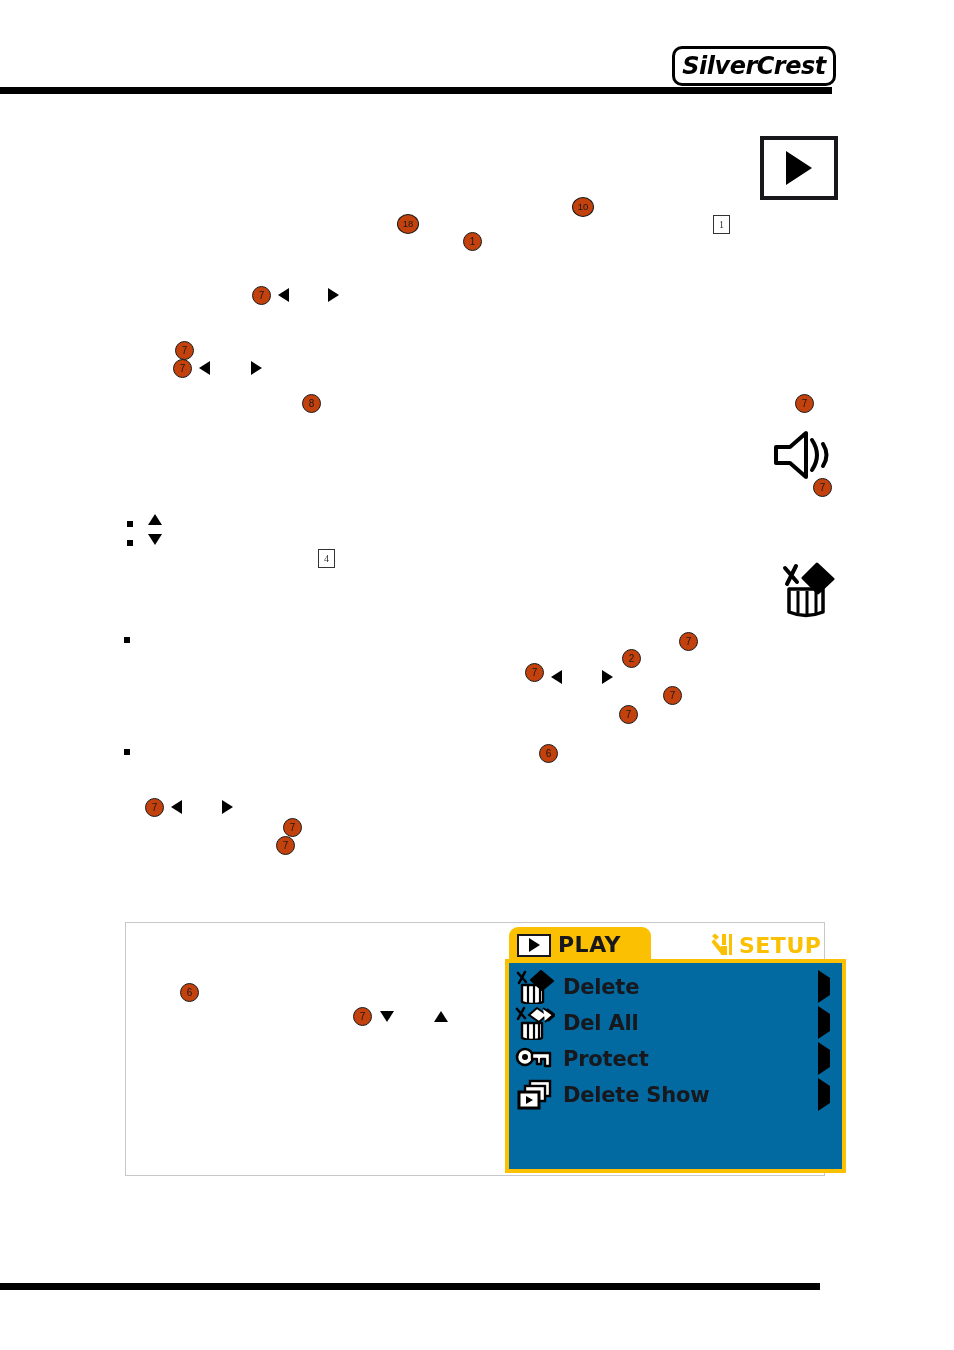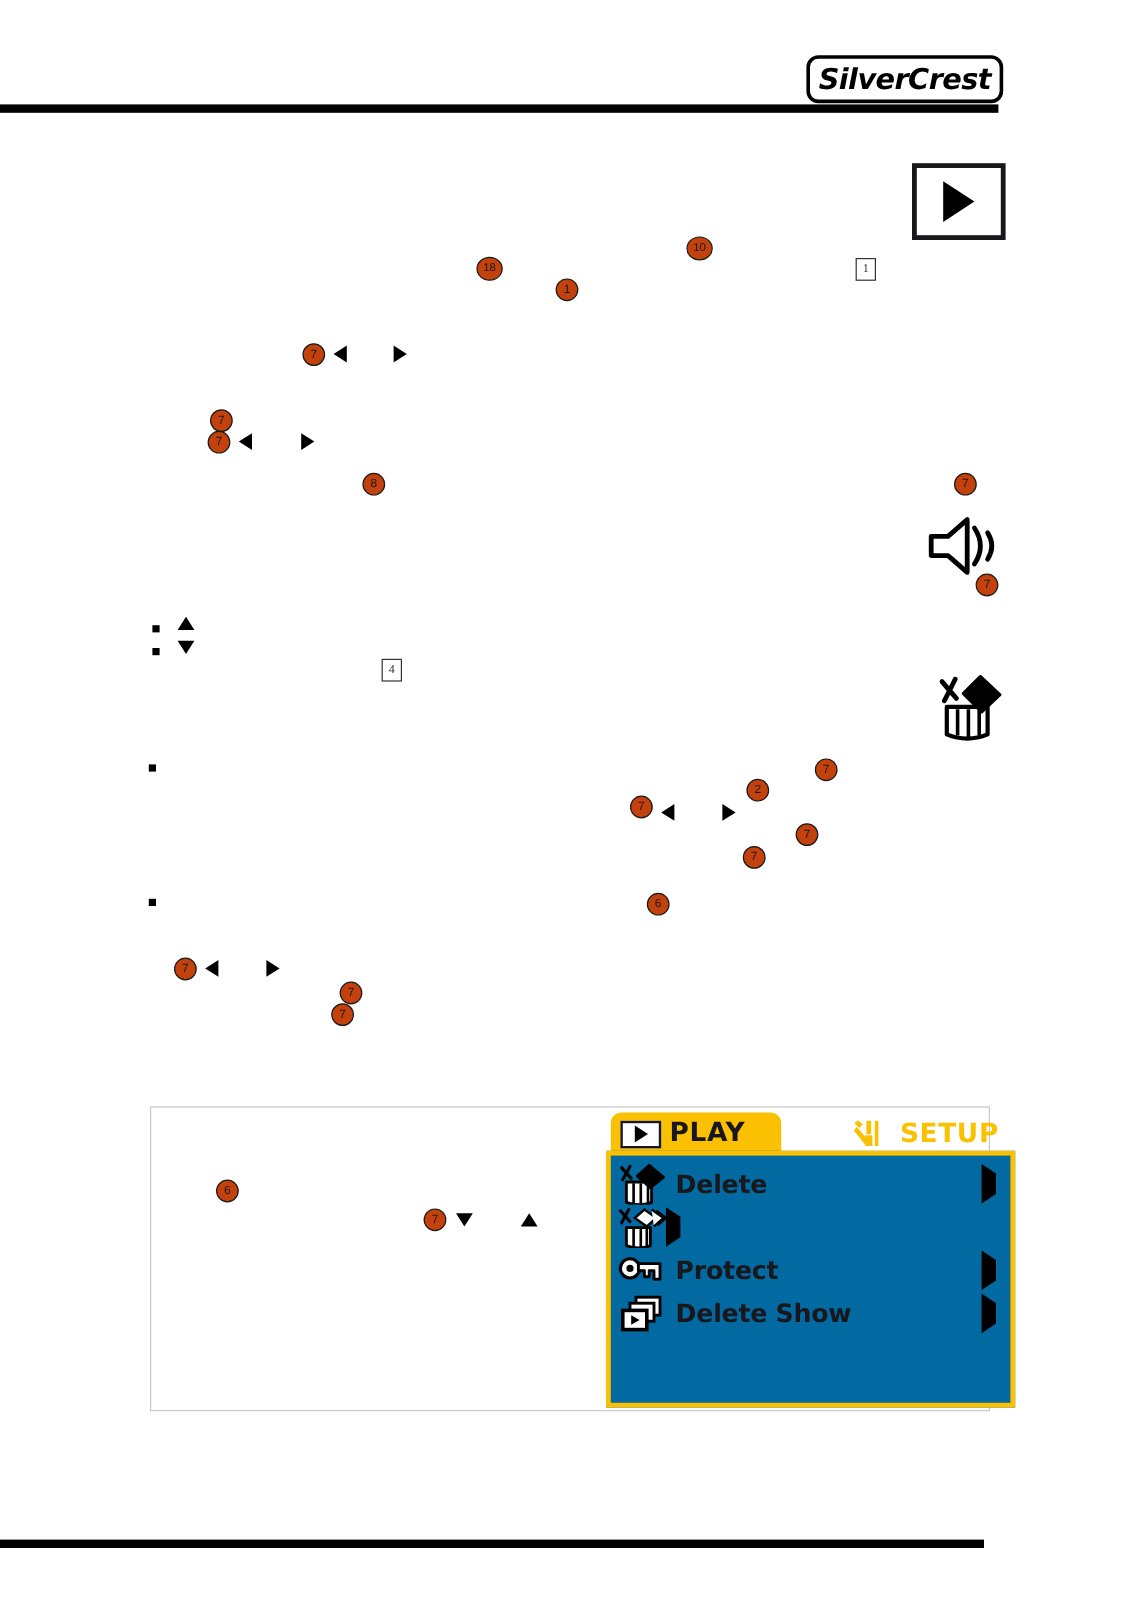--- a/index.html
+++ b/index.html
@@ -77,21 +77,21 @@
     width:34px;height:23px;background:#fff;border:2.5px solid #17171c;
     display:flex;align-items:center;justify-content:center;box-sizing:border-box;
   }
   #tab-play-icon .tri-r{border-top-width:7px;border-bottom-width:7px;border-left-width:11px;}
   #tab-play-label{
     font-size:22px;font-weight:bold;color:#17171c;letter-spacing:0.5px;
     font-family:"DejaVu Sans", sans-serif;line-height:1;
   }
   #tab-setup{
     position:absolute;left:205px;top:4px;height:30px;
-    display:flex;align-items:center;gap:14px;
+    display:flex;align-items:center;gap:3px;
   }
   #tab-setup-label{
     font-size:22px;font-weight:bold;color:#FBC002;letter-spacing:0.5px;
     font-family:"DejaVu Sans", sans-serif;line-height:1;
   }
 
   #menu-panel{
     position:absolute;left:0;top:32px;width:341px;height:214px;
     border:4px solid #FBC002;background:#0369a1;box-sizing:border-box;
     padding-top:6px;
@@ -224,20 +224,21 @@
         <div class="menu-icon">
           <svg width="40" height="34" viewBox="0 0 40 34">
             <path d="M7 32 L7 17 L27 17 L27 32 Q17 36 7 32 Z" fill="#fff" stroke="#000" stroke-width="2.4" stroke-linejoin="round"></path>
             <path d="M13 18 L13 33 M19 18 L19 34 M24 18 L24 33" stroke="#000" stroke-width="2.2"></path>
             <path d="M22 2 L32 9 L24 16 L14 9 Z" fill="#fff" stroke="#000" stroke-width="2"></path>
             <path d="M28 2 L38 9 L30 16" fill="#fff" stroke="#000" stroke-width="2"></path>
             <path d="M32 3 L40 9 L33 15" fill="none" stroke="#000" stroke-width="2"></path>
             <path d="M2 3 L10 12 M9 2 L3 13" stroke="#000" stroke-width="2.6" stroke-linecap="round"></path>
           </svg>
         </div>
+        <span class="menu-label">Del All</span>
         <span class="menu-arrow"><span class="tri tri-r"></span></span>
       </div>
 
       <div class="menu-row">
         <div class="menu-icon">
           <svg width="40" height="34" viewBox="0 0 40 34">
             <circle cx="10" cy="15" r="8" fill="#fff" stroke="#000" stroke-width="2.6"></circle>
             <circle cx="10" cy="15" r="3" fill="#000"></circle>
             <path d="M17 11 L35 11 L35 24 L30 24 L30 17 L26 17 L26 22 L22 22 L22 17 L17 17 Z" fill="#fff" stroke="#000" stroke-width="2.4" stroke-linejoin="round"></path>
           </svg>

